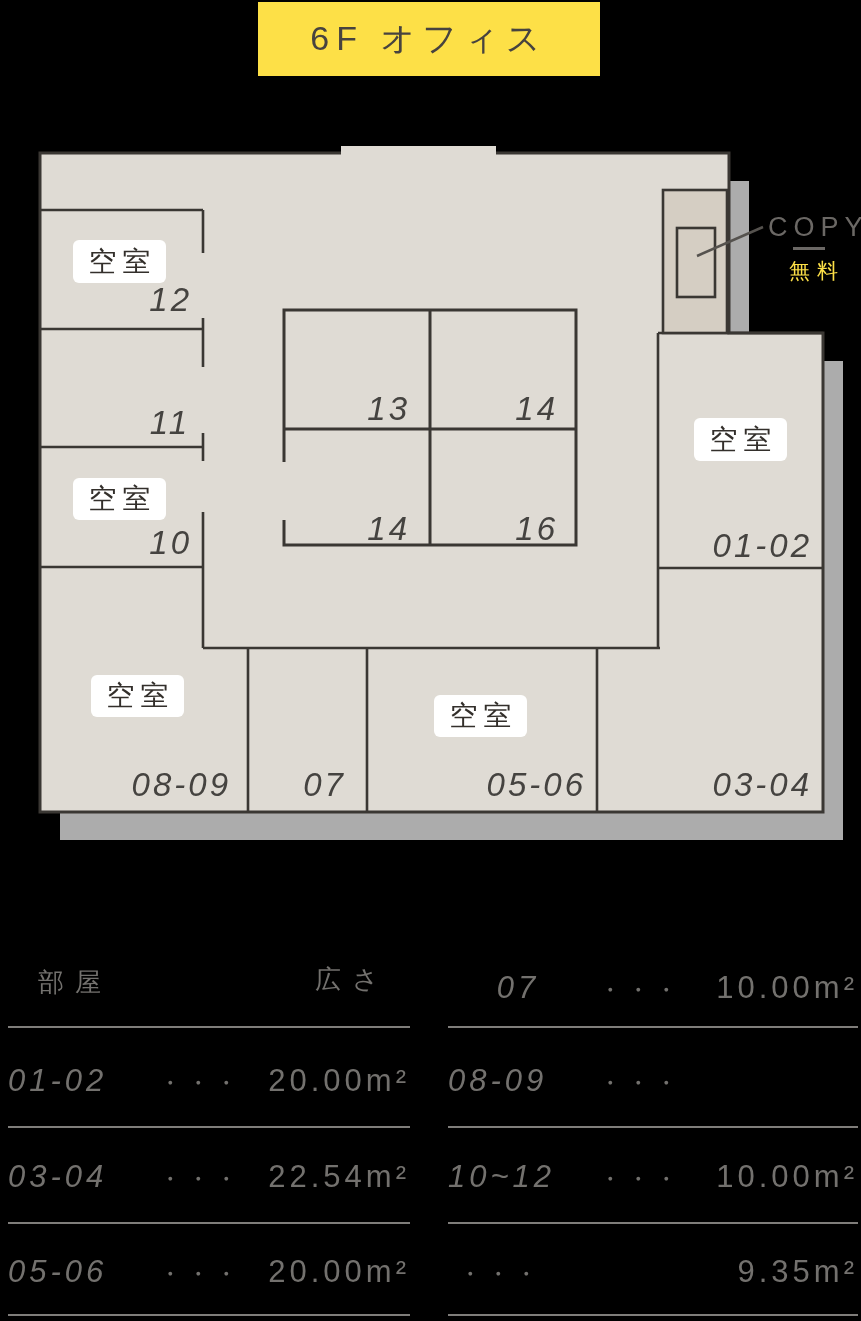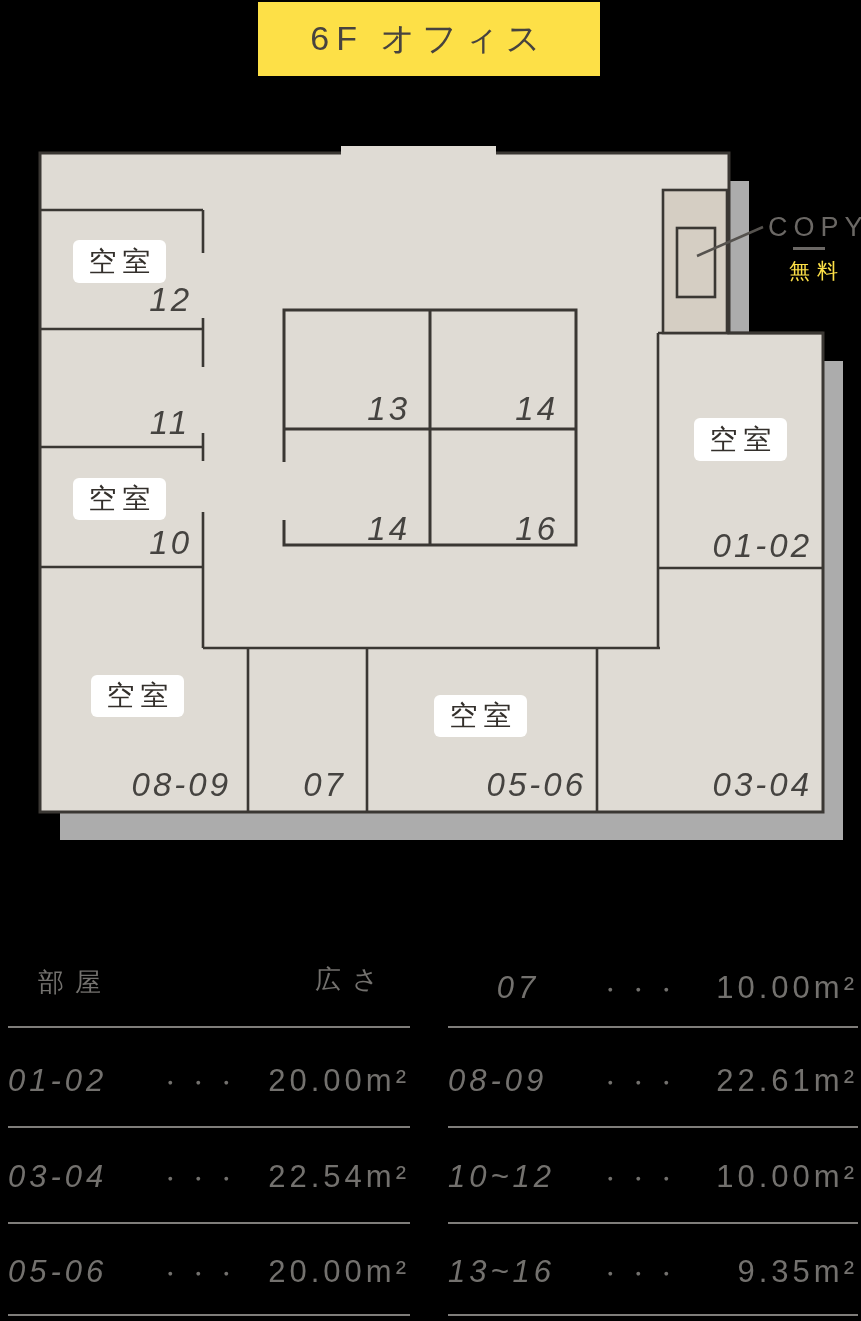--- a/index.html
+++ b/index.html
@@ -137,28 +137,26 @@
 <div class="legend-col" style="left:448px;top:930px;width:410px;height:391px;">
   <div class="trow" style="top:40px;">
     <span class="rid center">07</span>
     <span class="dots">・・・</span>
     <span class="rsize">10.00m²</span>
   </div>
   <div class="legend-line" style="top:96px;"></div>
   <div class="trow" style="top:133px;">
     <span class="rid">08-09</span>
     <span class="dots">・・・</span>
-    <span class="rsize">22.61m²</span>
   </div>
   <div class="legend-line" style="top:196px;"></div>
   <div class="trow" style="top:229px;">
     <span class="rid">10~12</span>
     <span class="dots">・・・</span>
     <span class="rsize">10.00m²</span>
   </div>
   <div class="legend-line" style="top:292px;"></div>
   <div class="trow" style="top:324px;">
-    <span class="rid">13~16</span>
     <span class="dots">・・・</span>
     <span class="rsize">9.35m²</span>
   </div>
   <div class="legend-line" style="top:384px;"></div>
 </div>
 
 </body></html>

